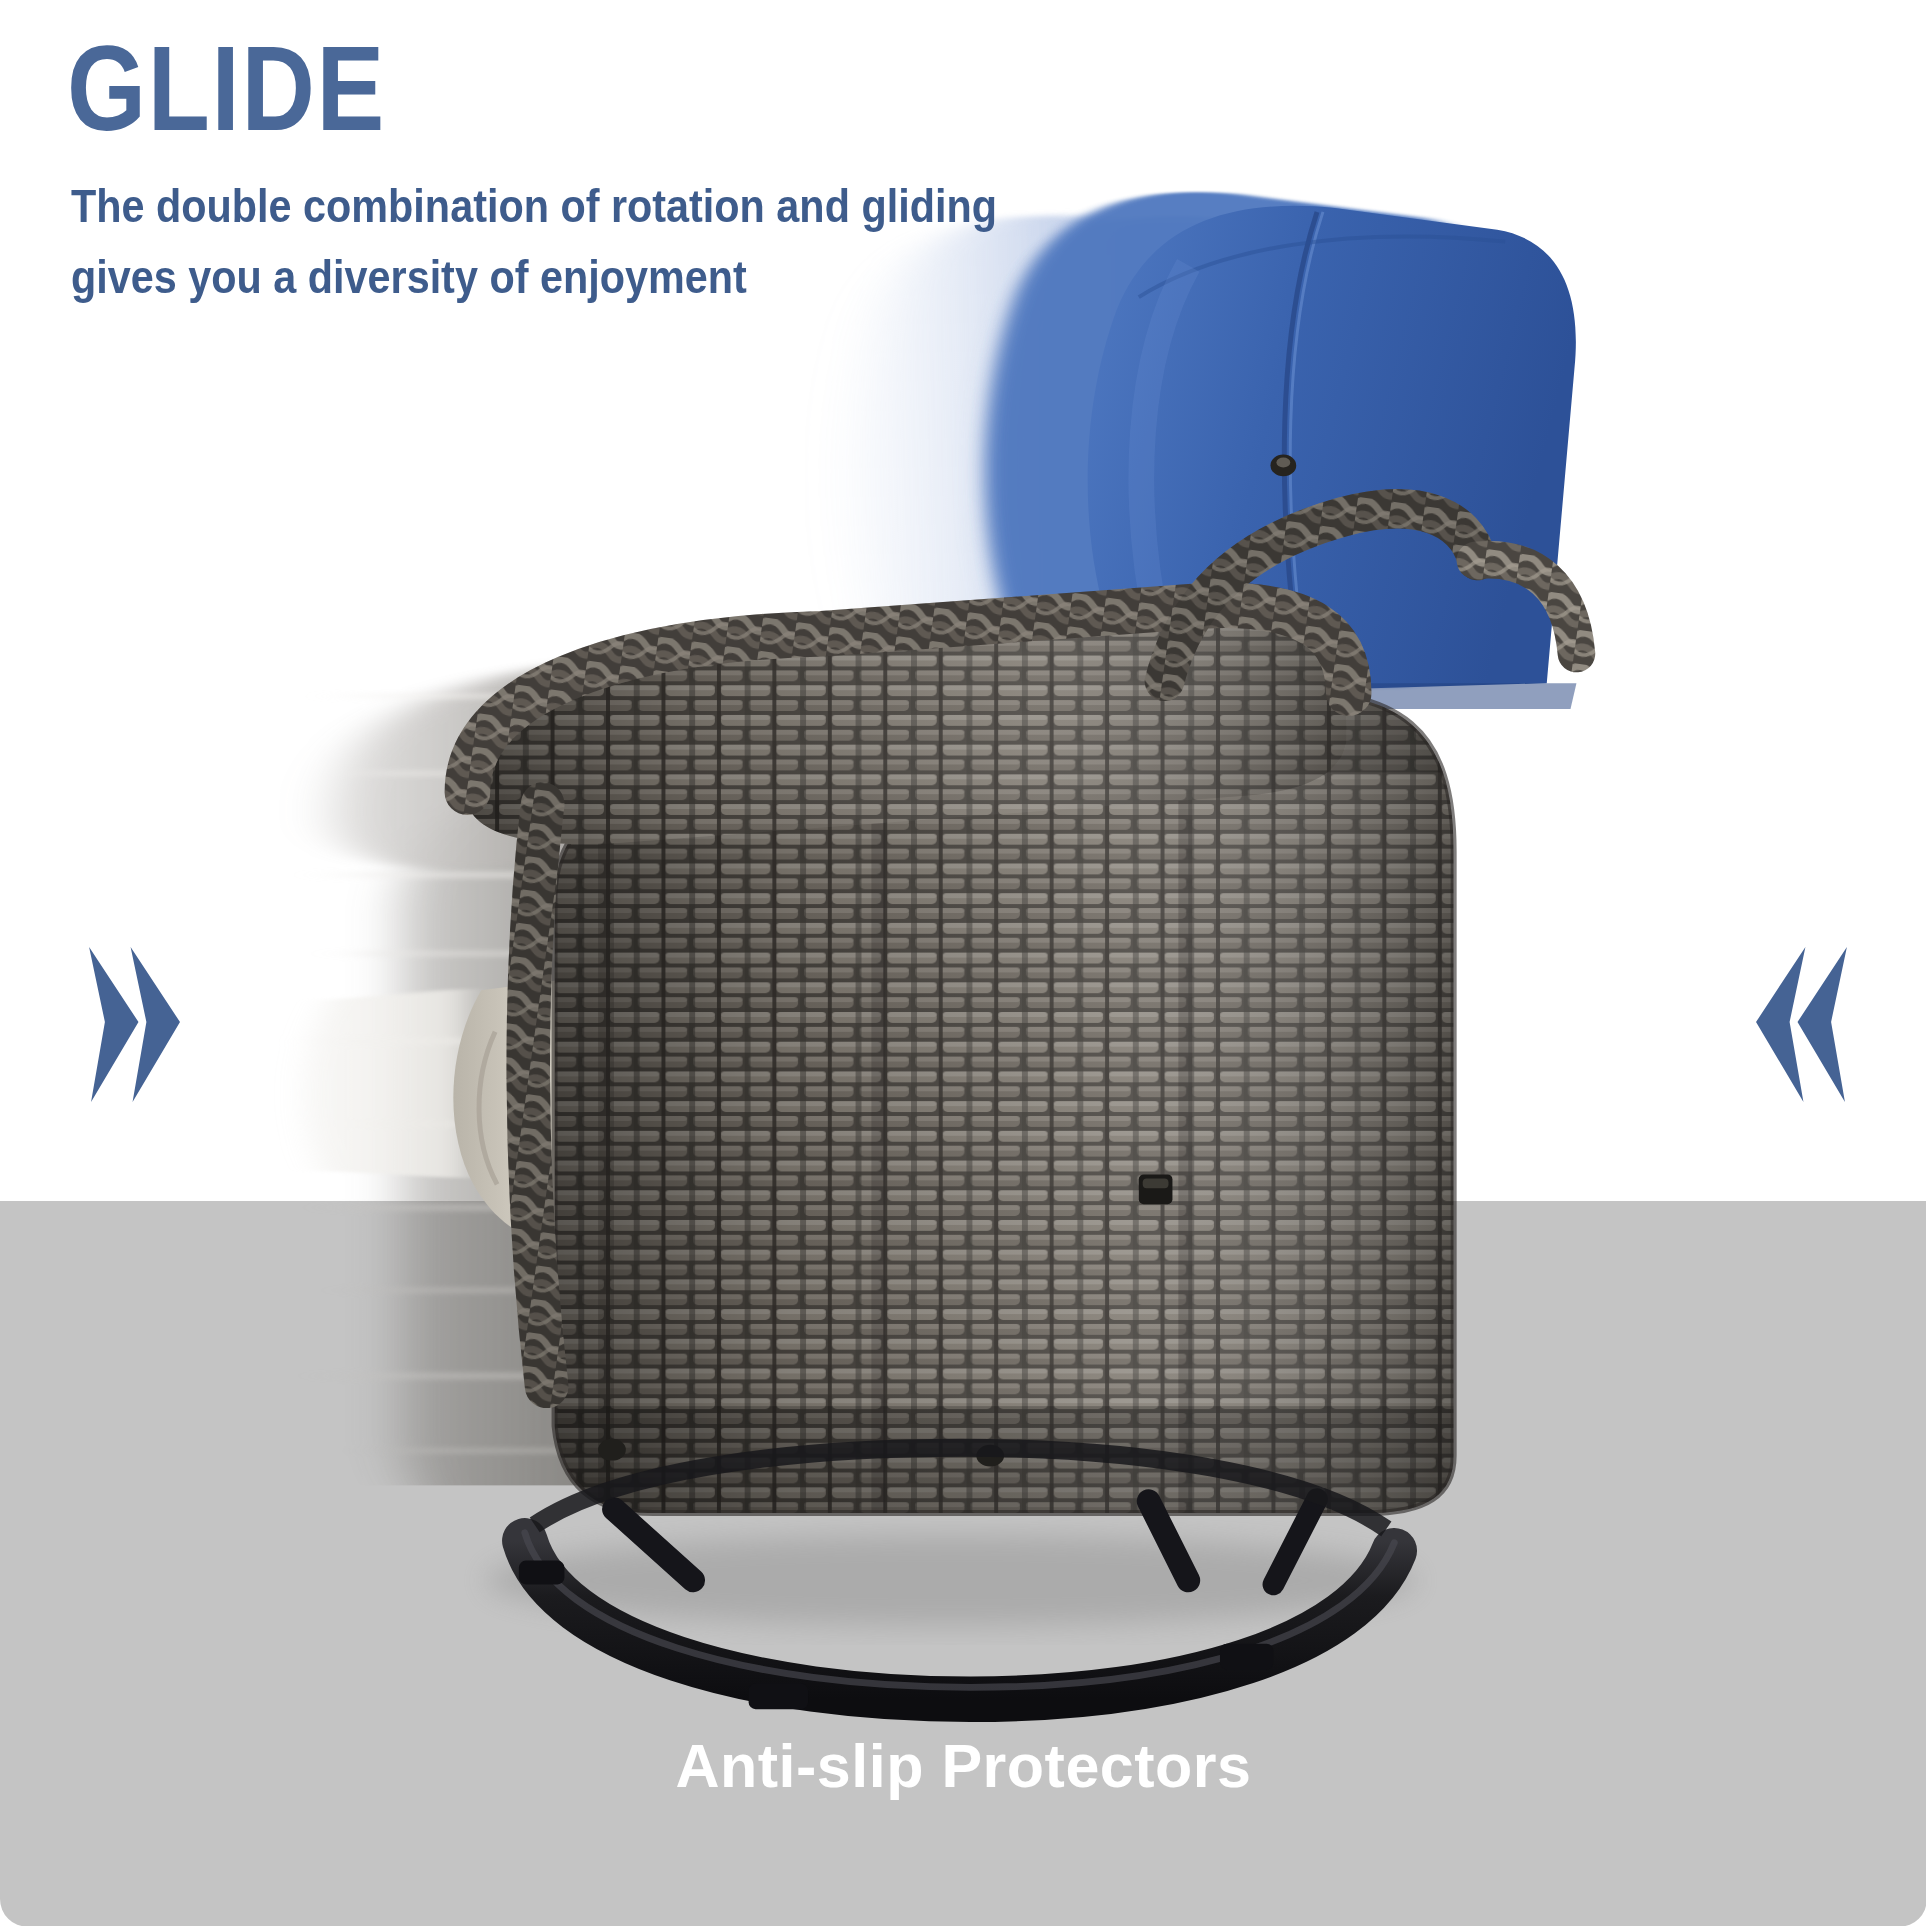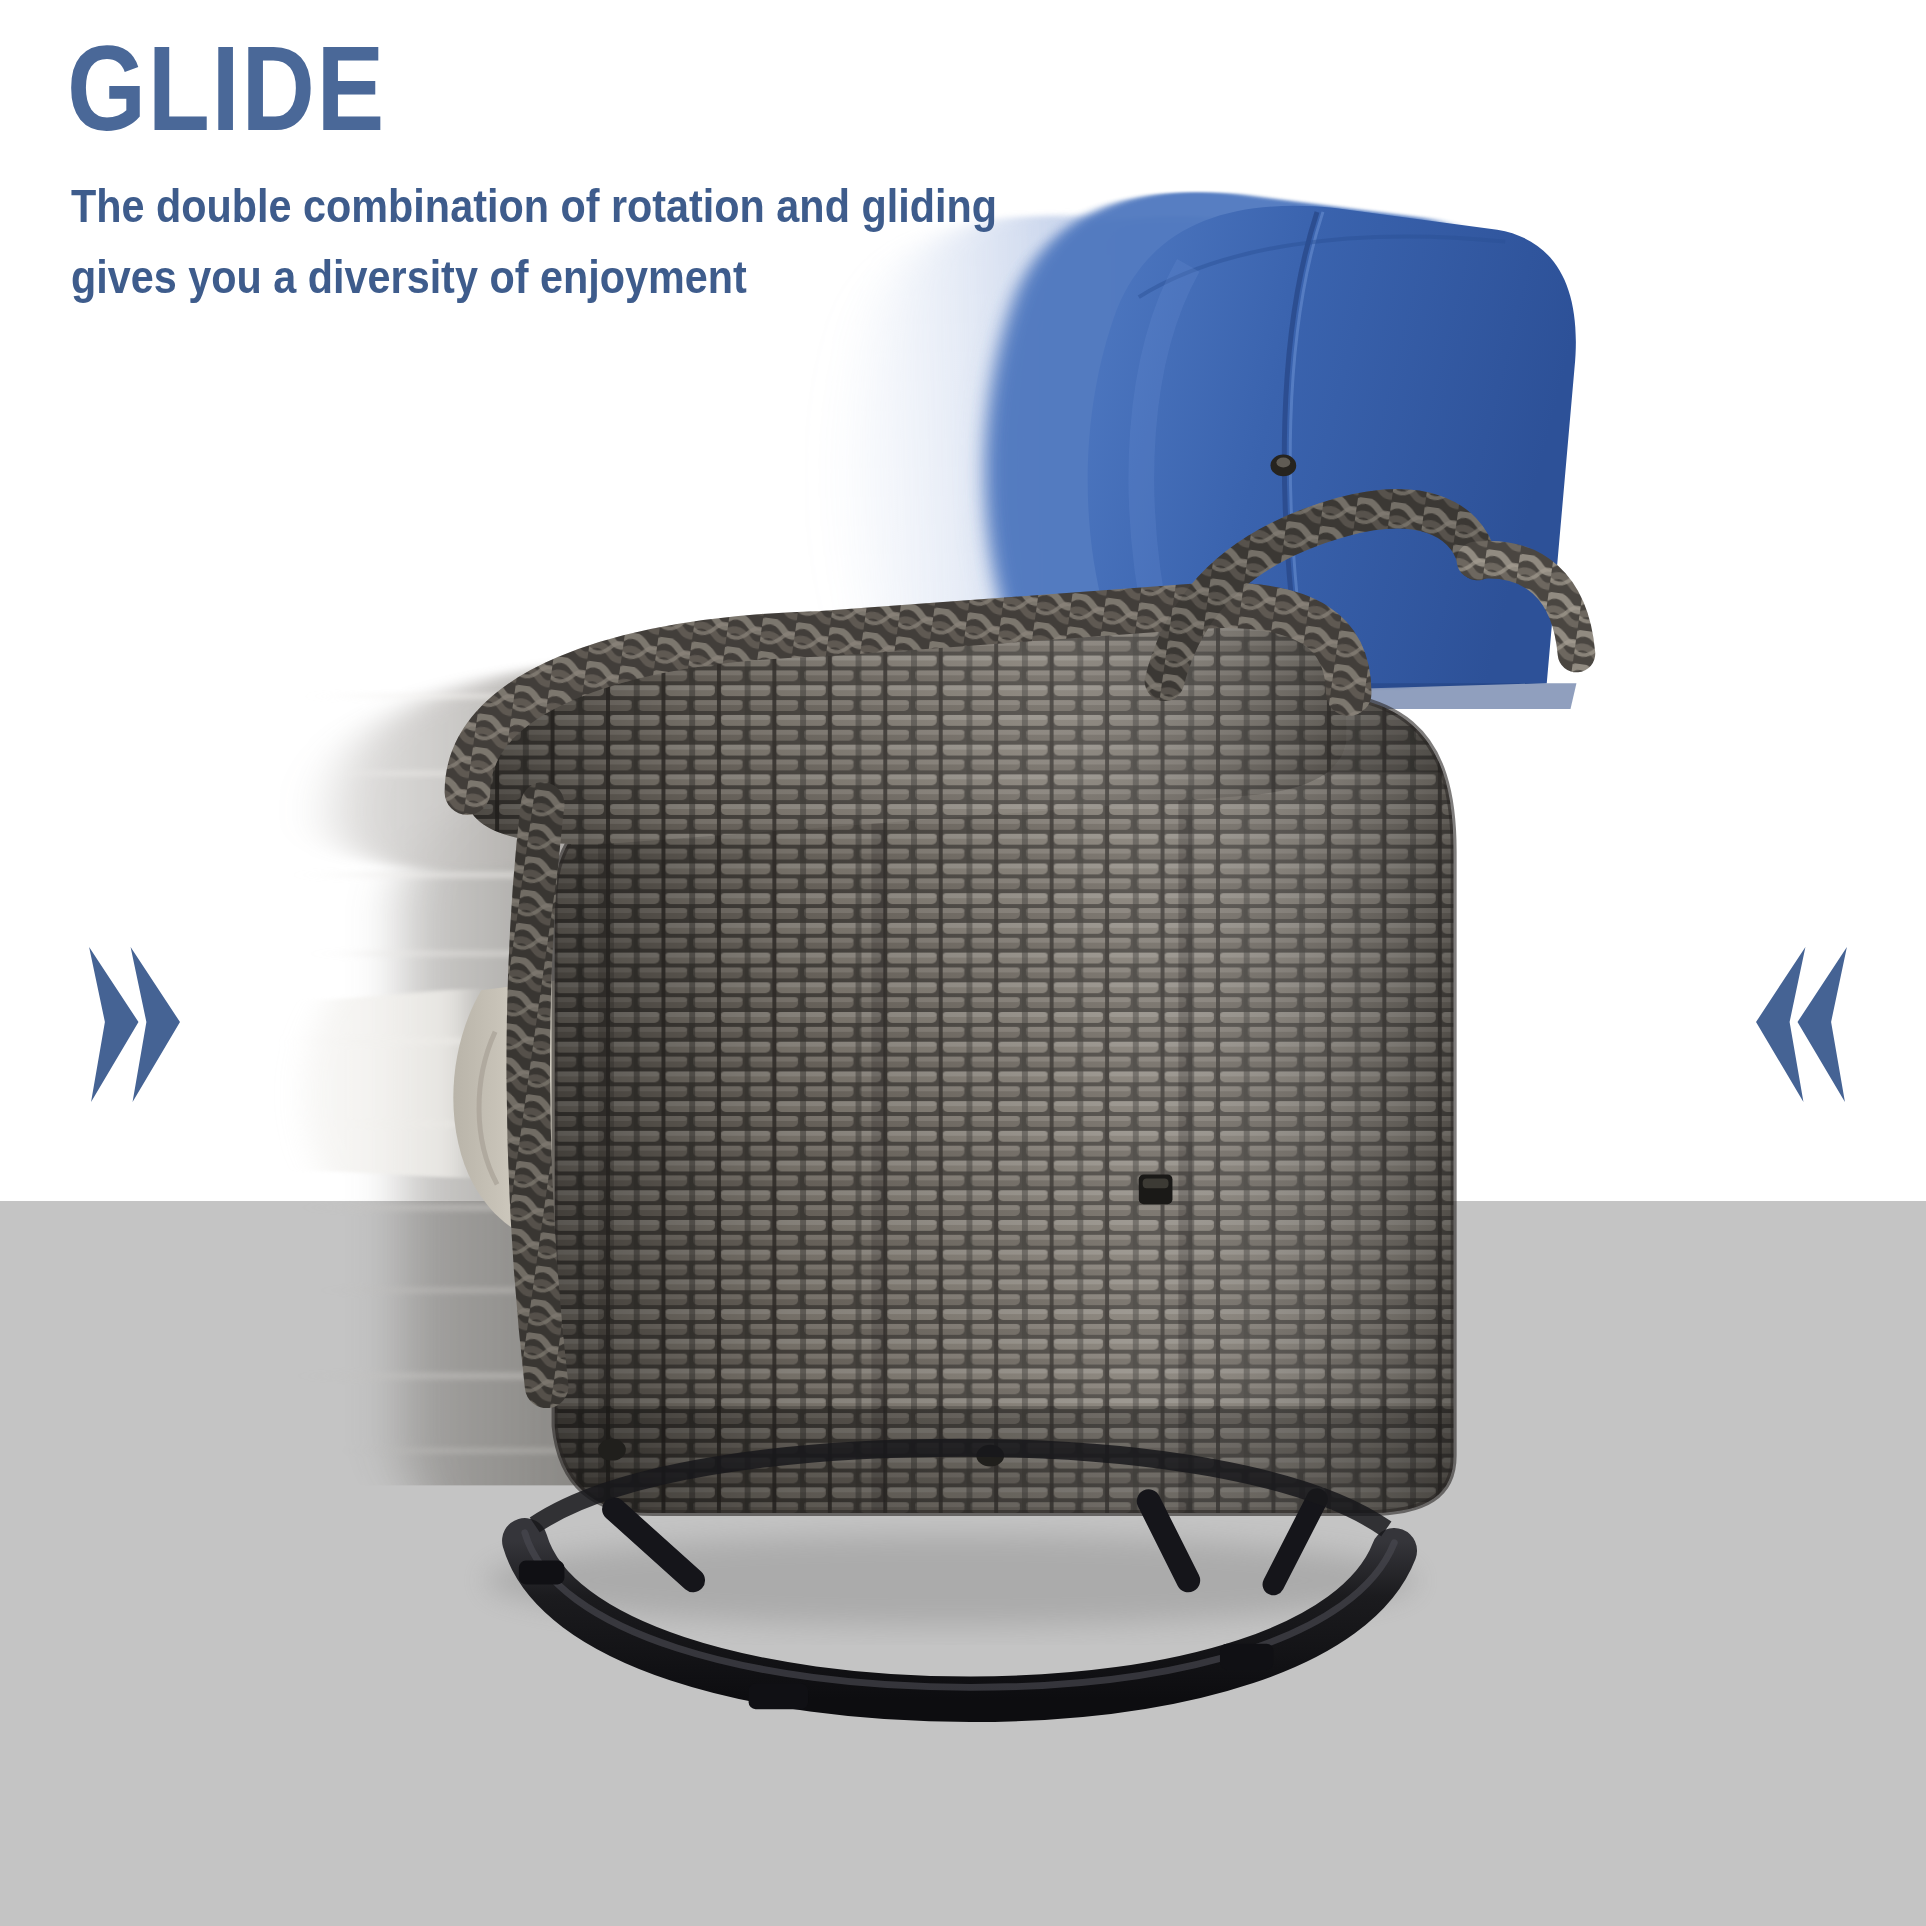--- a/index.html
+++ b/index.html
@@ -1,19 +1,19 @@
 <!DOCTYPE html>
 <html><head>
 <meta charset="utf-8">
 <style>
   html,body{margin:0;padding:0;background:#fff;}
   body{width:1927px;height:1927px;overflow:hidden;
        font-family:"Liberation Sans","DejaVu Sans",sans-serif;}
 
-  #stage{position:relative;width:1927px;height:1927px;overflow:hidden;background:#ffffff;}
+  #stage{position:relative;width:1927px;height:1927px;overflow:hidden;background:#ffffff;border-radius:28px;}
 
   
   .bg-white{position:absolute;left:0;top:0;width:1927px;height:1202px;background:#ffffff;}
   .bg-floor{position:absolute;left:0;top:1201px;width:1927px;height:726px;background:#c4c4c4;}
 
   
   .headline{position:absolute;left:67px;top:28px;
             font-size:121px;line-height:1.0;font-weight:700;
             letter-spacing:2px;color:#4a6898;
             transform:scaleX(.84);transform-origin:left top;
@@ -329,15 +329,16 @@
   <svg class="chev-group chev-left" width="109" height="163" viewBox="0 0 110 165">
     <path d="M6 4 L56 80 L8 161 L22 80 Z" fill="#456394"></path>
     <path d="M48 4 L98 80 L50 161 L64 80 Z" fill="#456394"></path>
   </svg>
 
   <svg class="chev-group chev-right" width="109" height="163" viewBox="0 0 110 165">
     <path d="M104 4 L54 80 L102 161 L88 80 Z" fill="#456394"></path>
     <path d="M62 4 L12 80 L60 161 L46 80 Z" fill="#456394"></path>
   </svg>
 
+  <div class="caption">Anti-slip Protectors</div>
 
 </div>
 
 
 </body></html>

